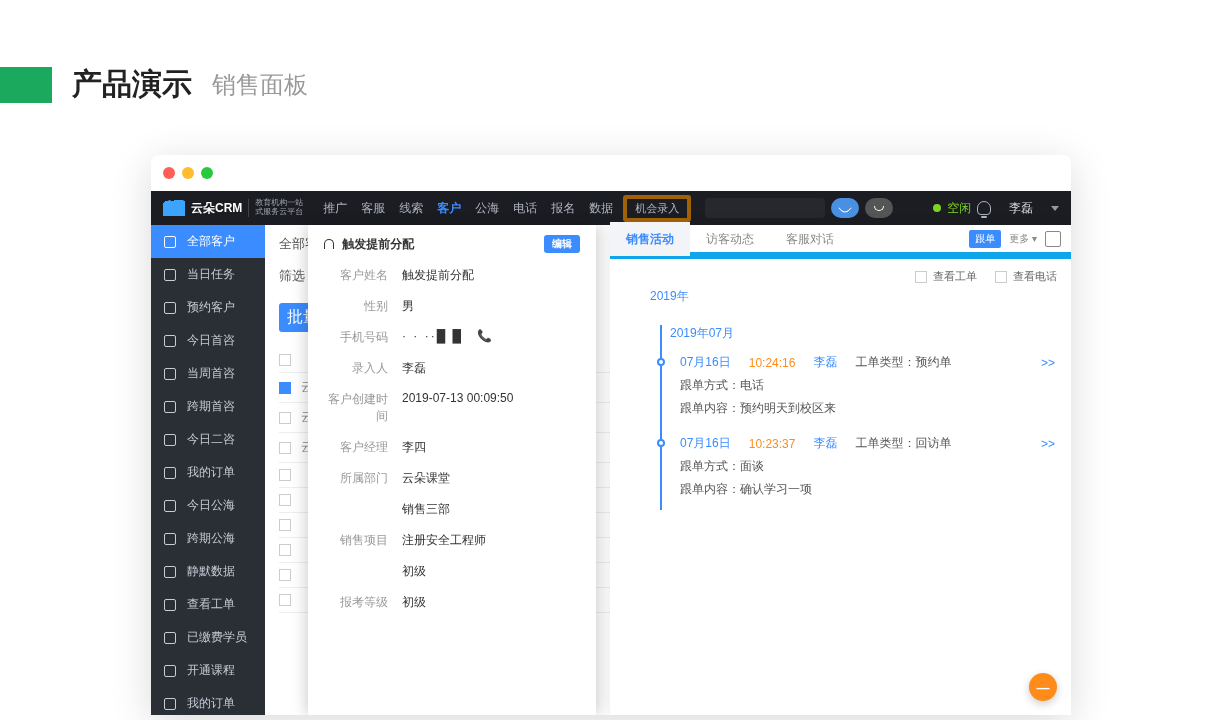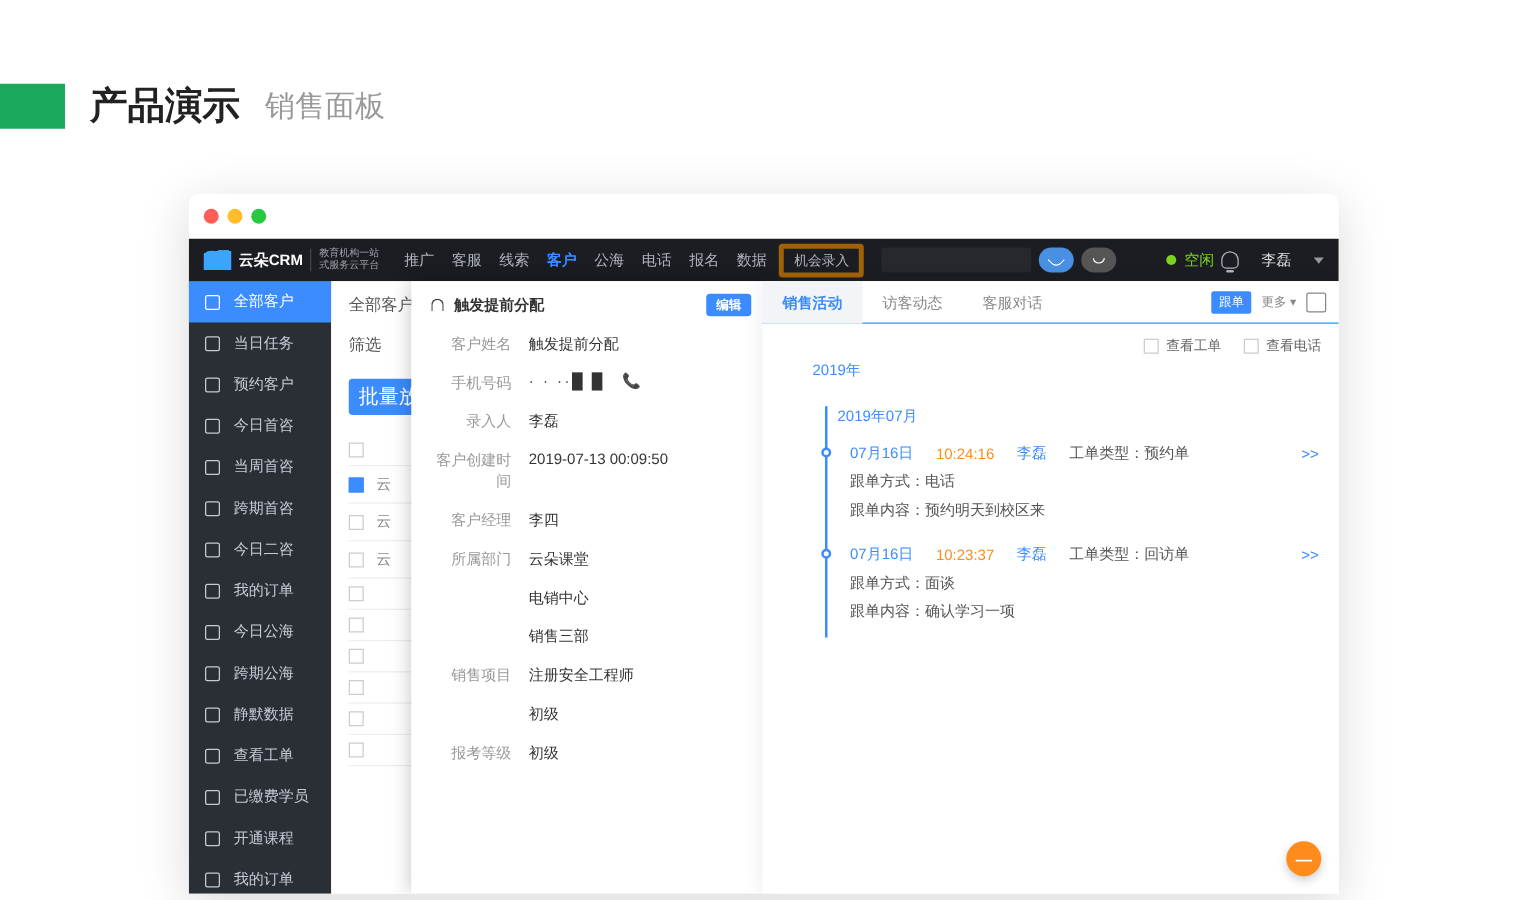--- a/index.html
+++ b/index.html
@@ -127,21 +127,21 @@
     padding:4px 8px; border-radius:3px; margin-top:18px;
   }
   .list-rows { margin-top:16px; }
   .lr { display:flex; align-items:center; gap:10px; padding:6px 0; border-bottom:1px solid #eee; color:#888; font-size:12px;}
   .lr .cb { width:12px; height:12px; border:1px solid #ccc; }
   .lr.hi .cb { background:#3b8cff; border-color:#3b8cff; }
 
   
   .detail-card {
     position:absolute;
-    left: 64px;
+    left: 43px;
     top: 0;
     width: 288px;
     bottom: 0;
     background:#fff;
     box-shadow: -4px 0 14px rgba(0,0,0,0.12), 4px 0 14px rgba(0,0,0,0.12);
     padding: 10px 16px;
     overflow:hidden;
   }
   .detail-title { display:flex; align-items:center; justify-content:space-between; font-size:12px; font-weight:600; }
   .edit-btn {
@@ -157,21 +157,21 @@
     position:absolute;
     left: 345px;
     right: 0;
     top: 0;
     bottom: 0;
     background:#fff;
     box-shadow: -4px 0 14px rgba(0,0,0,0.06);
   }
   .act-tabs {
     display:flex; align-items:center; height:34px;
-    border-bottom:1px solid #0ea5e9;
+    border-bottom:7px solid #0ea5e9;
     padding:0 10px 0 0;
     font-size:12px;
     color:#888;
   }
   .act-tab { width:80px; text-align:center; line-height:34px; cursor:pointer; }
   .act-tab.on { background:#f3f4f7; color:#3b8cff; font-weight:600; }
   .act-right-controls { margin-left:auto; display:flex; align-items:center; gap:8px; }
   .mini-btn { background:#3b8cff; color:#fff; font-size:10px; padding:2px 6px; border-radius:2px; cursor:pointer;}
   .more-link { font-size:10px; color:#888; cursor:pointer; }
   .popout { width:16px; height:16px; border:1.4px solid #888; border-radius:2px; cursor:pointer; }
@@ -390,42 +390,42 @@
             <span>触发提前分配</span>
           </span>
           <span class="edit-btn">编辑</span>
         </div>
         <div id="detail-fields">
             <div class="drow">
               <div class="lbl">客户姓名</div>
               <div class="val">触发提前分配</div>
             </div>
             <div class="drow">
+              <div class="lbl">性别</div>
+              <div class="val">男</div>
+            </div>
+            <div class="drow">
               <div class="lbl">手机号码</div>
               <div class="val" style="letter-spacing: 2px;">· · ··█  █<span class="phone-icon-g">📞</span></div>
             </div>
             <div class="drow">
               <div class="lbl">录入人</div>
               <div class="val">李磊</div>
             </div>
             <div class="drow">
               <div class="lbl">客户创建时间</div>
               <div class="val">2019-07-13 00:09:50</div>
             </div>
             <div class="drow">
               <div class="lbl">客户经理</div>
               <div class="val">李四</div>
             </div>
             <div class="drow">
               <div class="lbl">所属部门</div>
               <div class="val">云朵课堂</div>
-            </div>
-            <div class="drow">
-              <div class="lbl"></div>
-              <div class="val">电销中心</div>
             </div>
             <div class="drow">
               <div class="lbl"></div>
               <div class="val">销售三部</div>
             </div>
             <div class="drow">
               <div class="lbl">销售项目</div>
               <div class="val">注册安全工程师</div>
             </div>
             <div class="drow">

